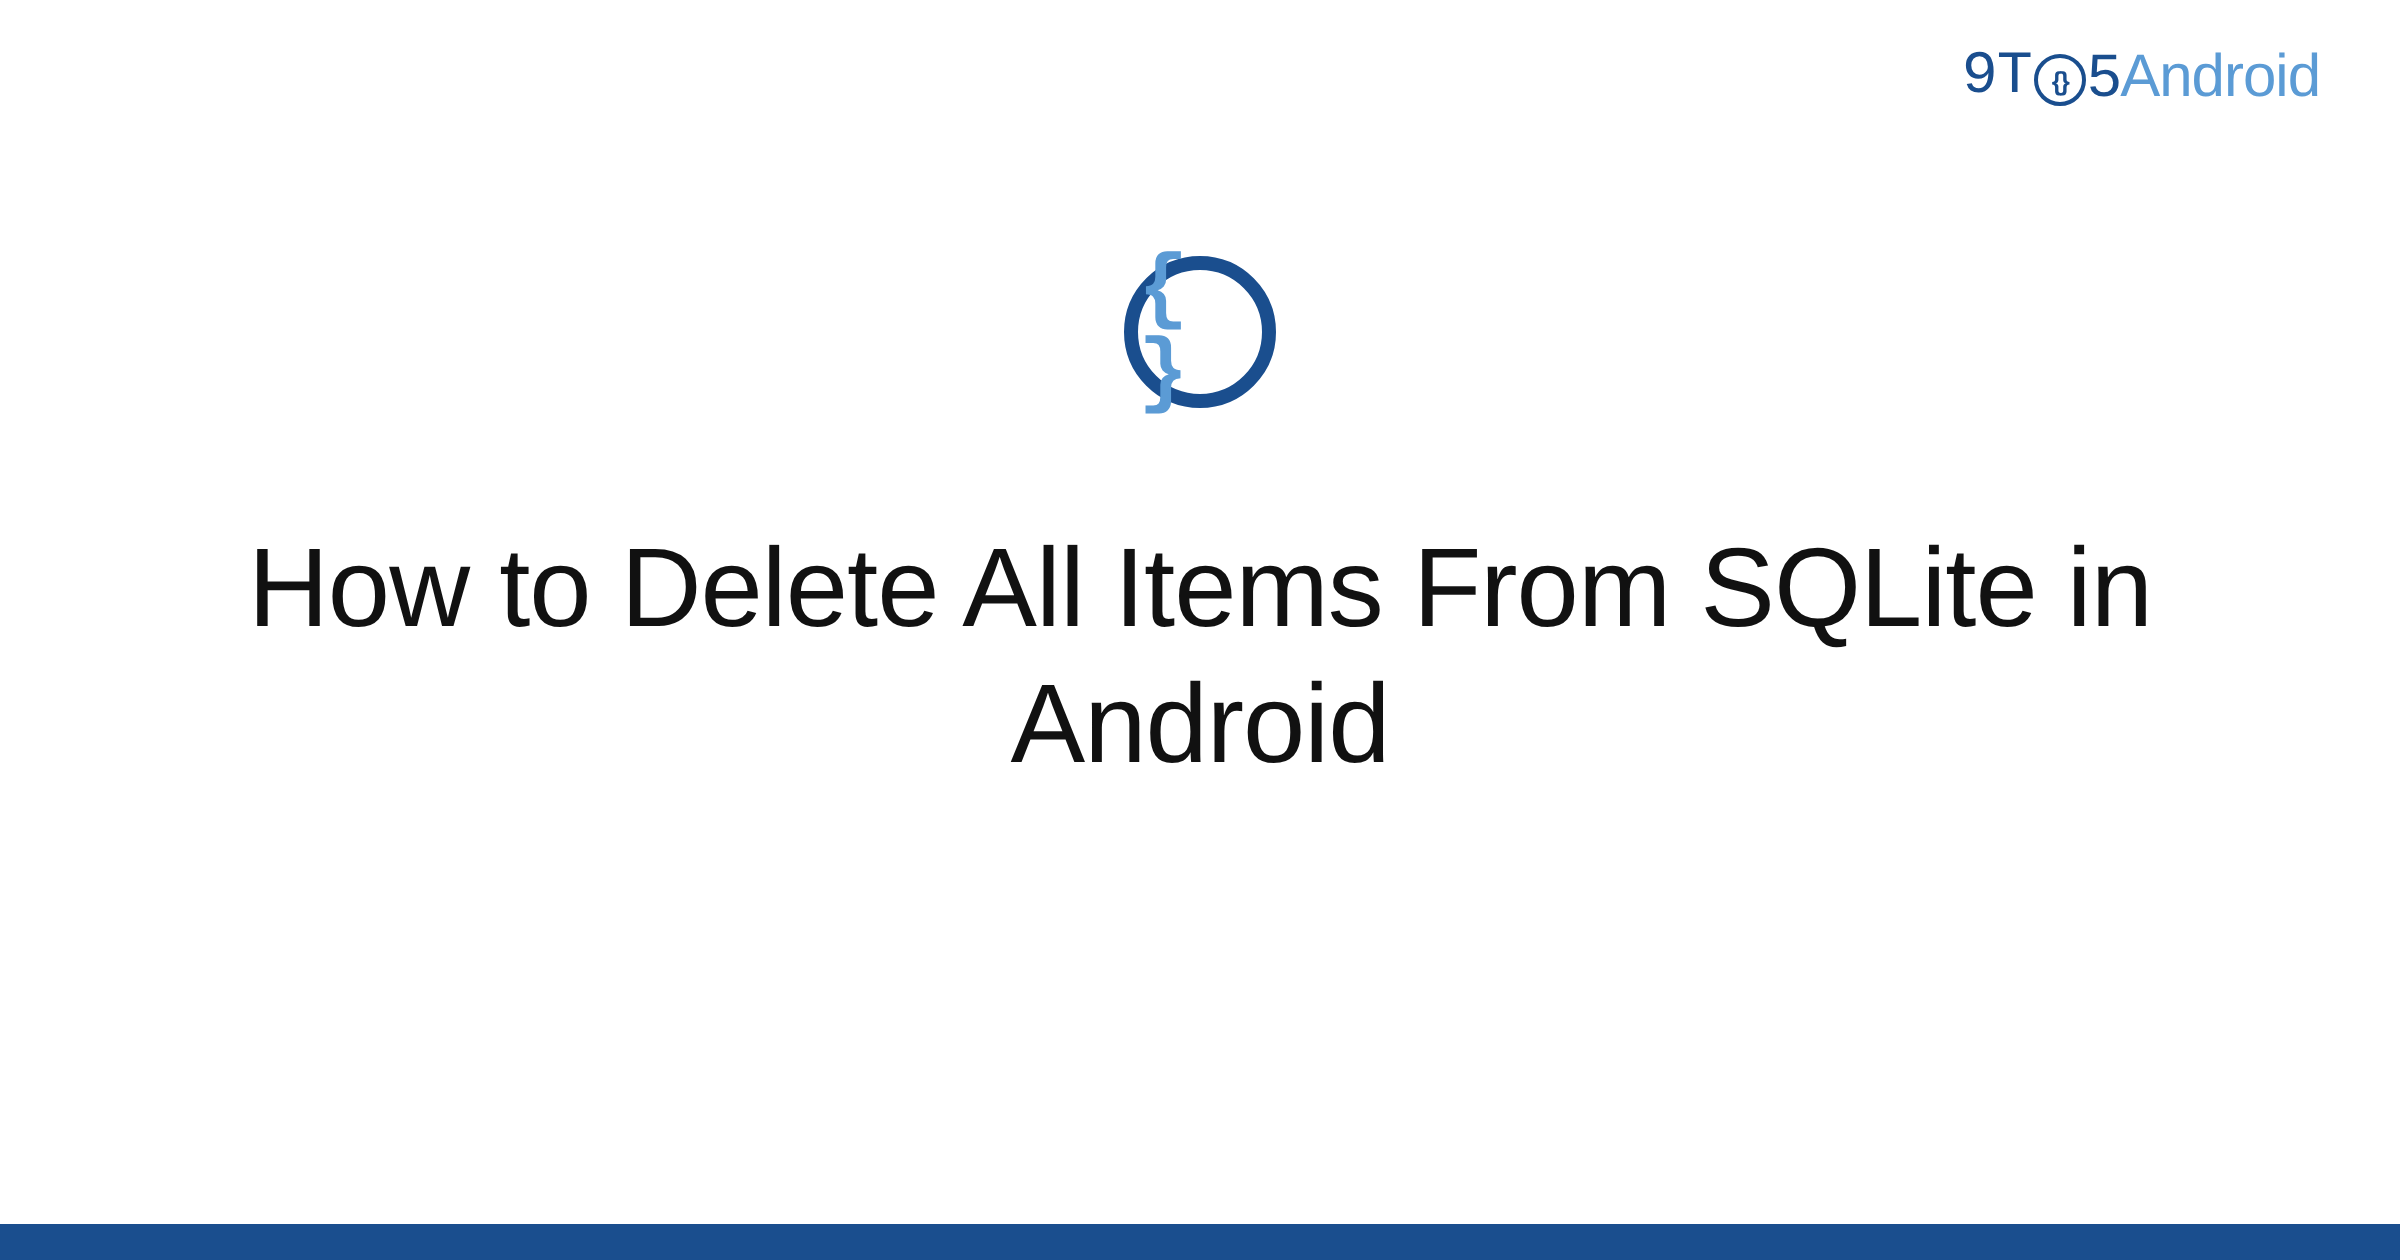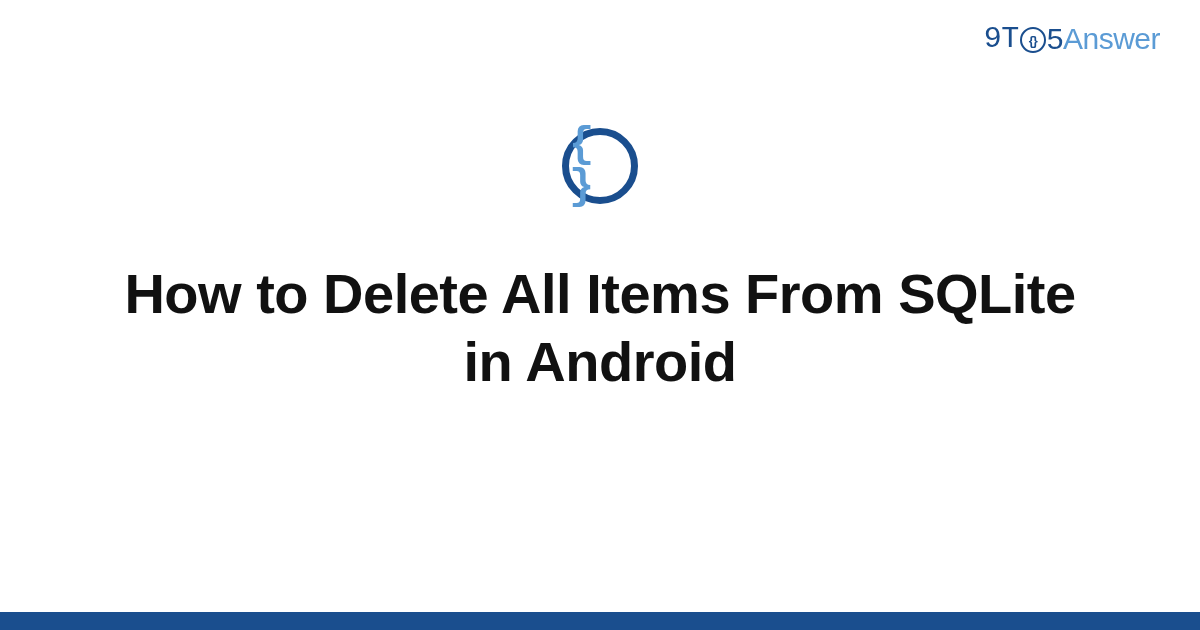--- a/index.html
+++ b/index.html
@@ -78,21 +78,21 @@
     .code-icon-braces {
       font-size: 42px;
       font-weight: 700;
       color: #5b9bd5;
       letter-spacing: 2px;
       line-height: 1;
       font-family: "Courier New", monospace;
     }
     .title {
       font-size: 56px;
-      font-weight: 700;
+      font-weight: 400;
       color: #111111;
       text-align: center;
       line-height: 1.22;
       max-width: 1000px;
       letter-spacing: -0.5px;
     }
     .footer-bar {
       position: absolute;
       bottom: 0;
       left: 0;
@@ -103,21 +103,21 @@
   </style>
 </head>
 <body>
 
 <div class="header-logo">
   <span class="logo-9t">9T</span>
   <span class="logo-o">
     <span class="logo-o-inner">{}</span>
   </span>
   <span class="logo-5">5</span>
-  <span class="logo-answer">Answer</span>
+  <span class="logo-answer">Android</span>
 </div>
 
 <div class="center-content">
   <div class="code-icon">
     <span class="code-icon-braces">{ }</span>
   </div>
   <h1 class="title">How to Delete All Items From SQLite in Android</h1>
 </div>
 
 <div class="footer-bar"></div>

